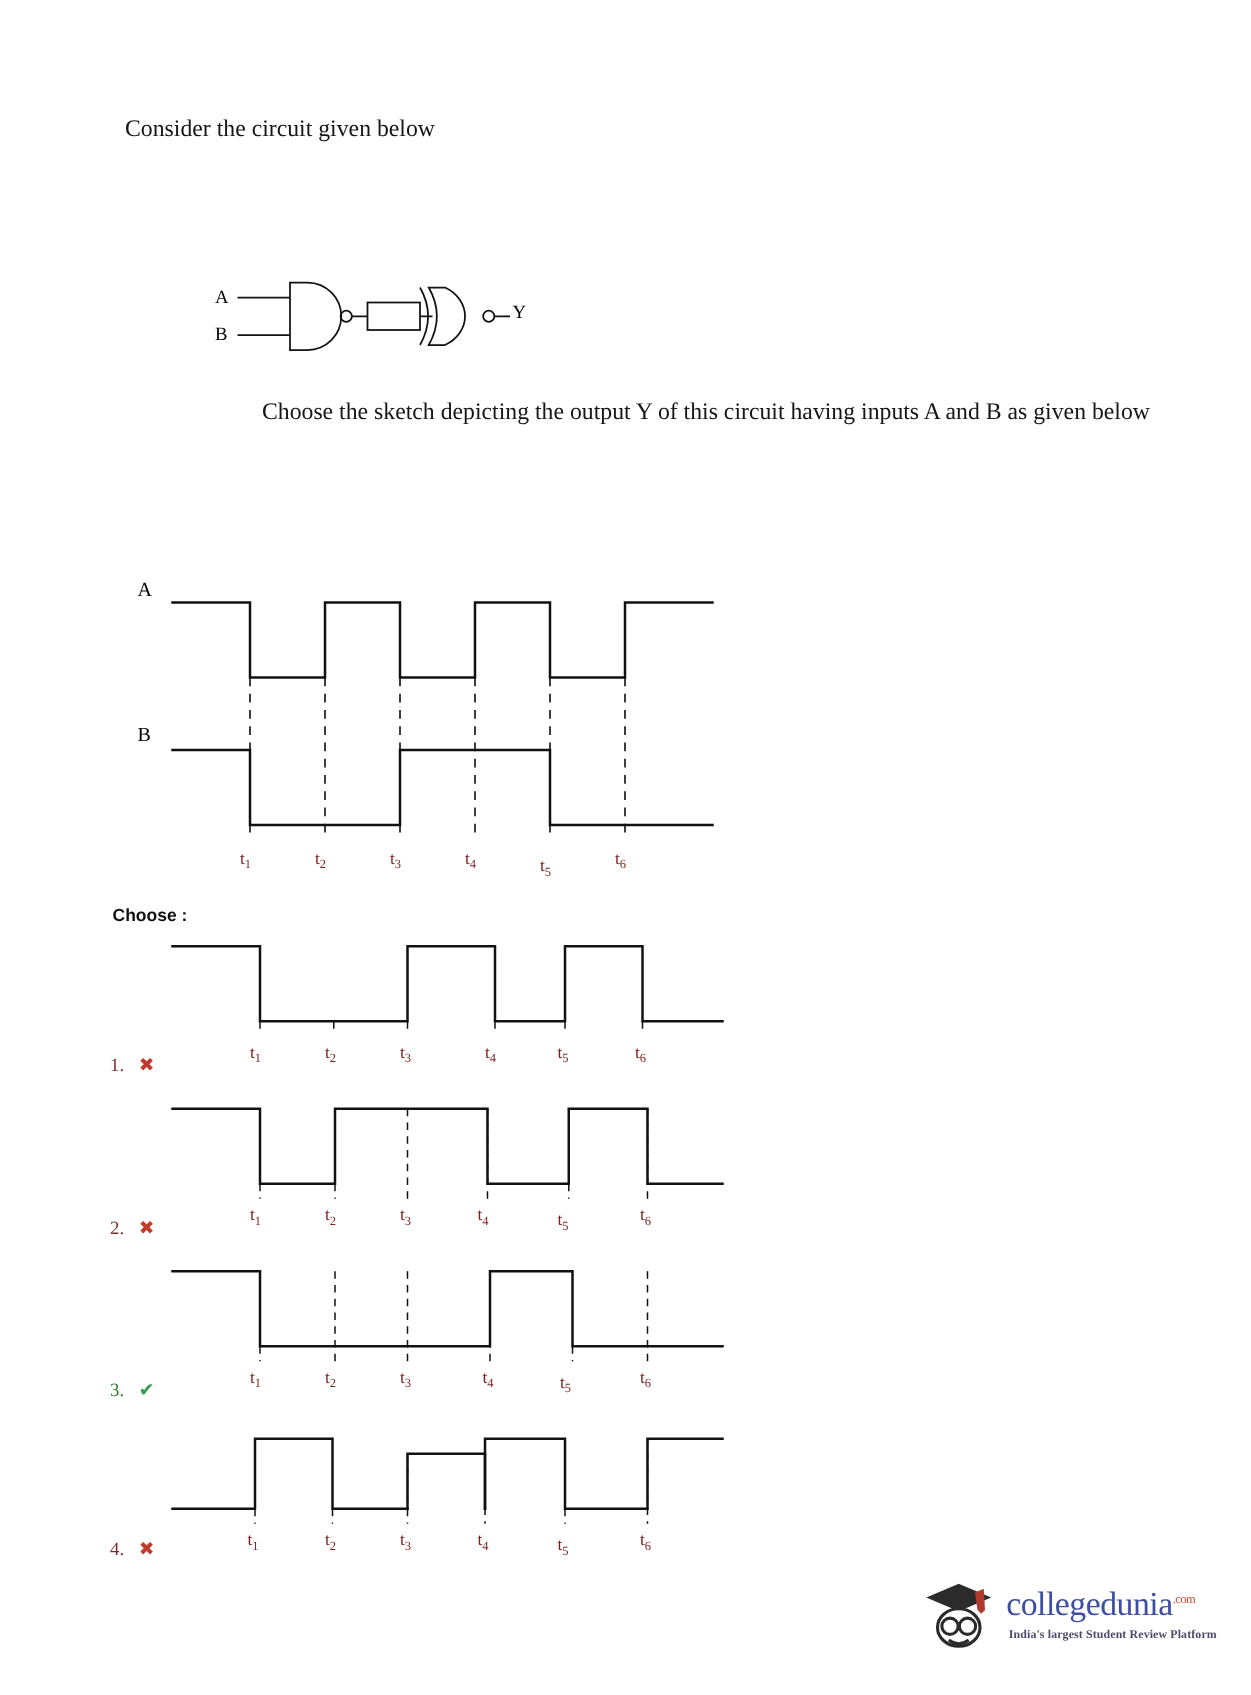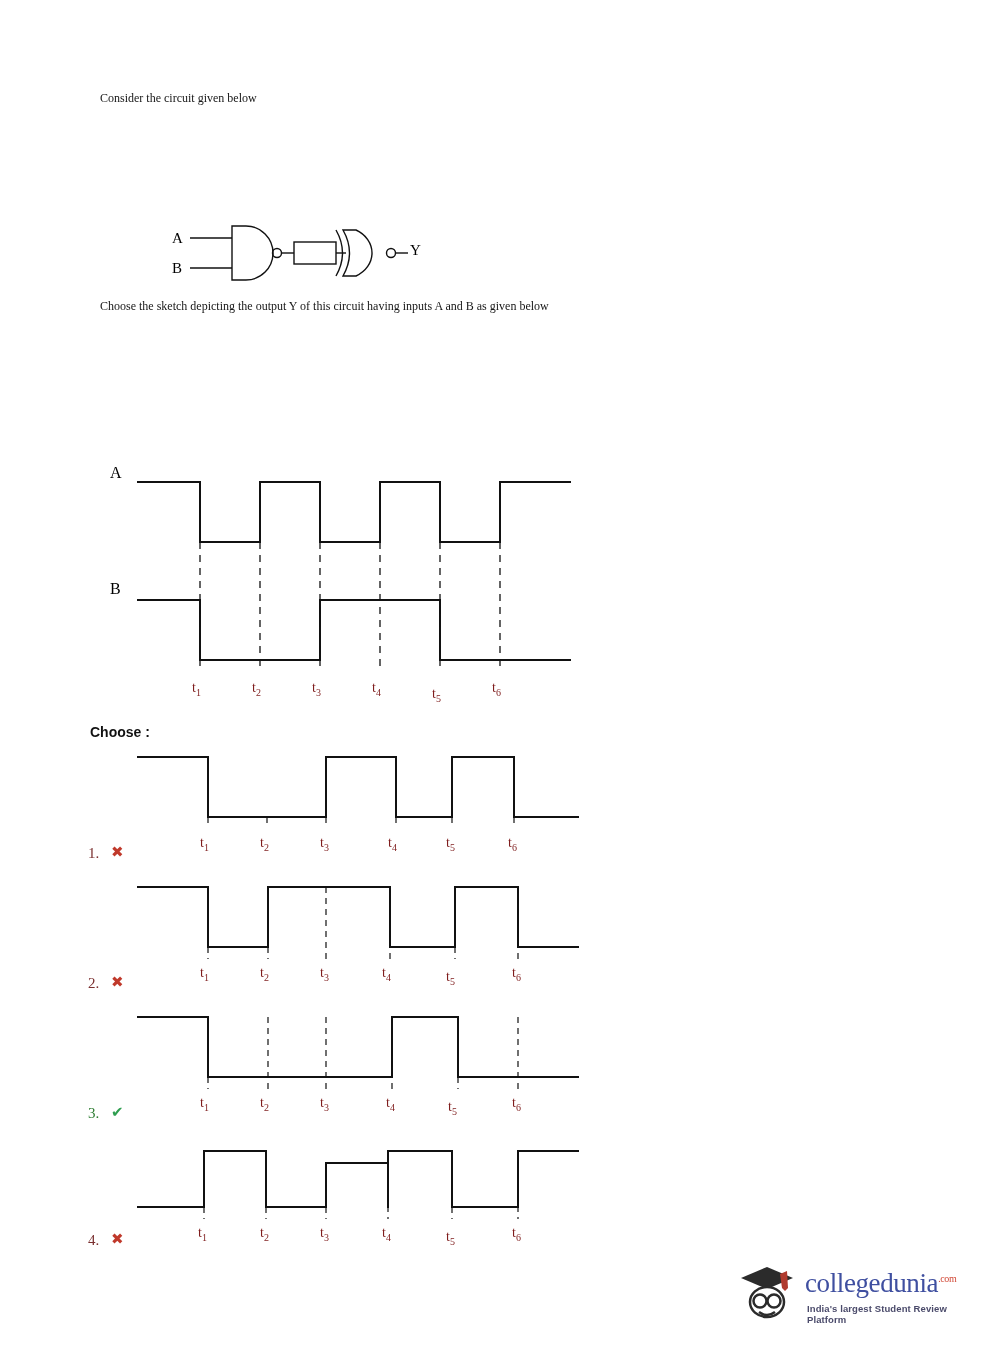--- a/index.html
+++ b/index.html
@@ -16,32 +16,32 @@
     overflow: hidden;
   }
   .page {
     position: absolute;
     inset: 0;
     background: #fff;
   }
   .q-text {
     position: absolute;
     font-family: "Liberation Serif", serif;
-    font-size: 12px;
+    font-size: 19px;
     color: #161616;
     line-height: 1.45;
   }
   .q-text.telugu {
     font-family: "DejaVu Sans", sans-serif;
     font-size: 17.5px;
     letter-spacing: 0.1px;
   }
   .line1 { left: 100px; top: 90px; width: 760px; }
   .line2 { left: 98px; top: 163px; width: 800px; }
-  .line3 { left: 100px; top: 298px; width: 820px; }
+  .line3 { left: 100px; top: 316px; width: 820px; text-align: right; }
   .line4 { left: 98px; top: 392px; width: 830px; }
 
   
   .circuit {
     position: absolute;
     left: 160px;
     top: 218px;
     width: 300px;
     height: 70px;
   }
@@ -111,21 +111,21 @@
   }
   .logo-com {
     font-size: 10px;
     color: #d14836;
     vertical-align: super;
   }
   .logo-tag {
     position: absolute;
     left: 72px;
     top: 45px;
-    font-family: Liberation Sans, sans-serif;
+    font-family: Liberation Serif, serif;
     font-size: 9.5px;
     font-weight: bold;
     color: #4b4b6b;
     letter-spacing: 0.1px;
   }
 </style>
 </head>
 <body>
 
 <div class="page">

